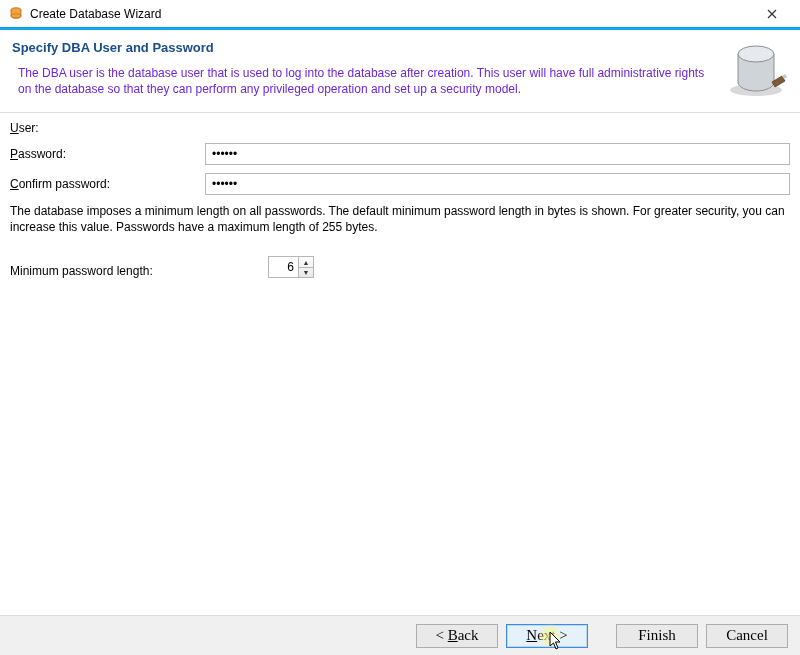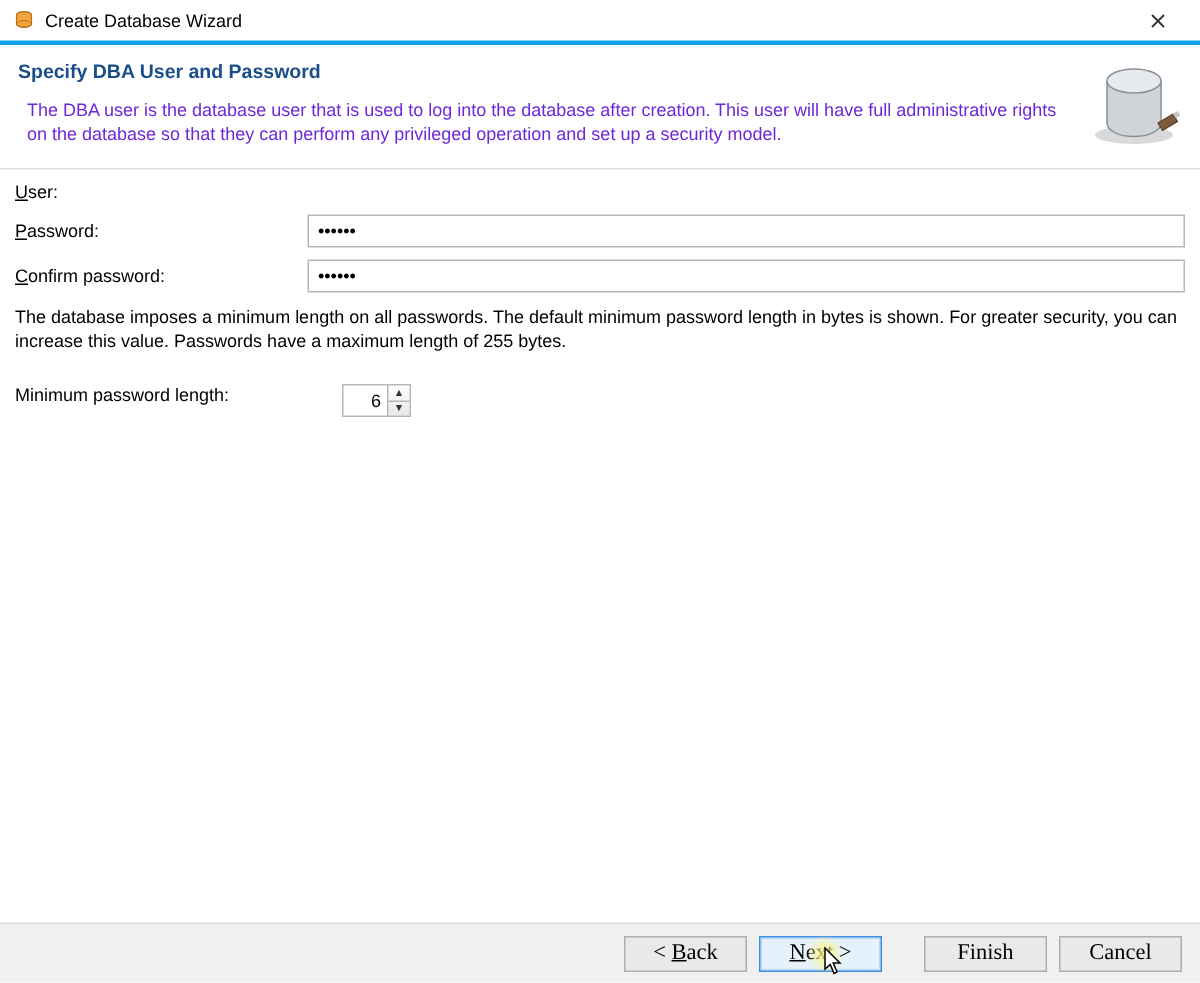--- a/index.html
+++ b/index.html
@@ -77,22 +77,23 @@
     font-family: inherit;
     font-size: 12px;
     background:#fff;
   }
   .hint {
     margin: 6px 0 21px 0;
     line-height: 1.35;
   }
 
   .spinner-row {
-    display:flex; align-items:flex-start;
+    display:flex; align-items:flex-end;
     margin-top: 2px;
+    gap: 40px;
   }
   .spinner-row label {
     width: 218px; flex: none;
   }
   .spinner {
     display:flex; align-items:stretch;
     height: 22px;
   }
   .spinner input {
     width: 30px;

